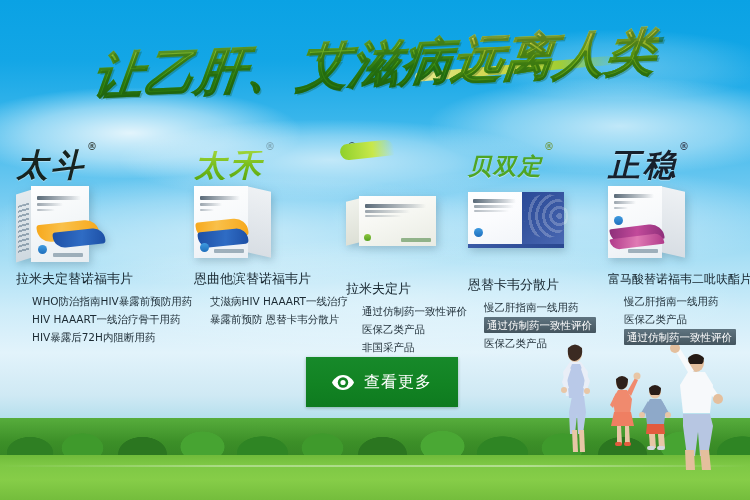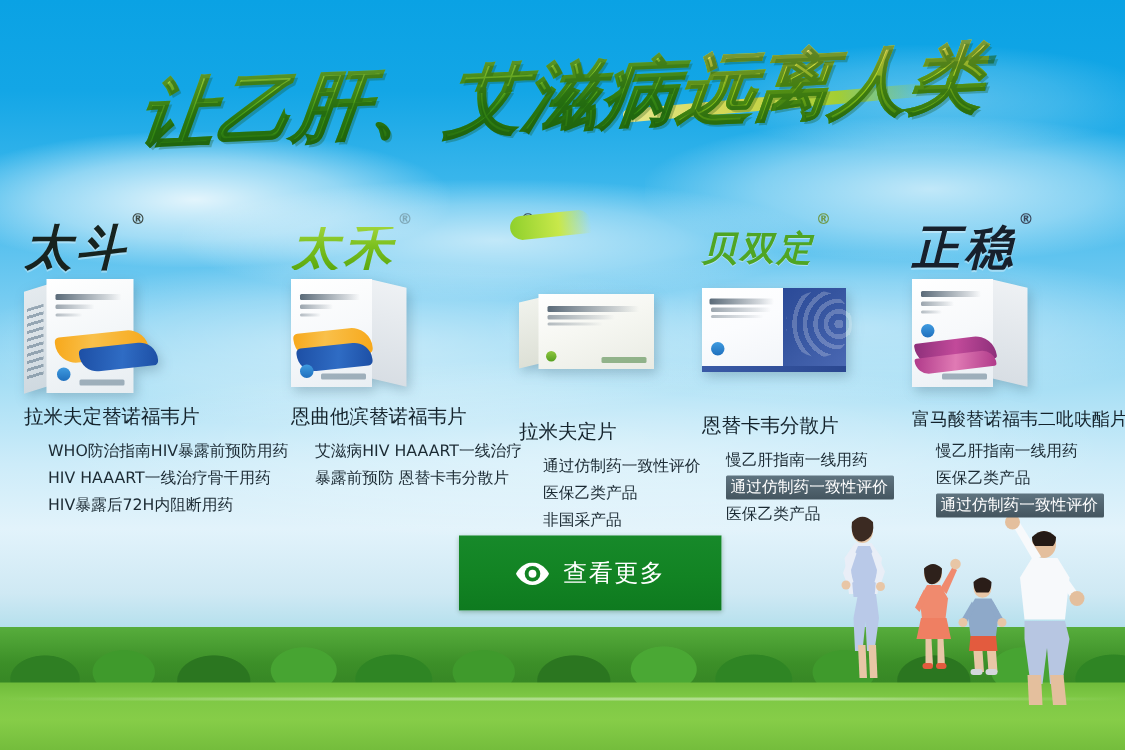--- a/index.html
+++ b/index.html
@@ -301,21 +301,21 @@
     background:linear-gradient(180deg,#5f7480 0%,#44555f 100%);
     color:#ffffff;
     padding:1px 4px 1px 3px;
     border-radius:1px;
     line-height:14px;
   }
 
   
   .cta {
     position:absolute; left:306px; top:357px;
-    width:175px; height:50px;
+    width:152px; height:50px;
     background:linear-gradient(180deg,#17892a 0%,#128323 55%,#0e7a1f 100%);
     display:flex; align-items:center; justify-content:center;
     gap:10px;
     cursor:pointer;
     border:none;
     box-shadow:0 1px 3px rgba(0,60,10,.3);
   }
   .cta-eye { width:22px; height:15px; position:relative; flex:0 0 auto; }
   .cta-eye svg { display:block; }
   .cta-label {

